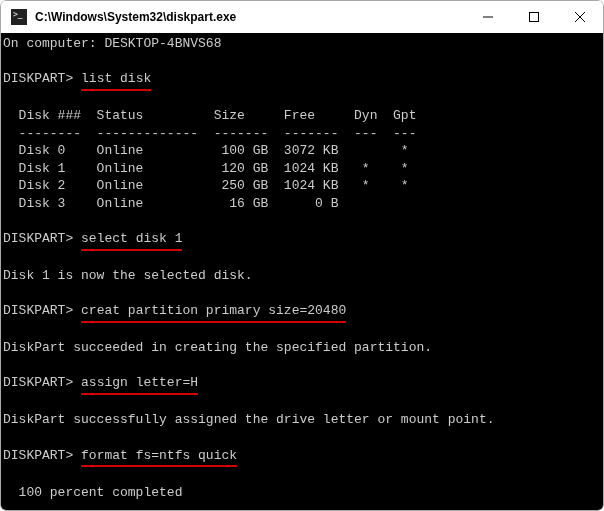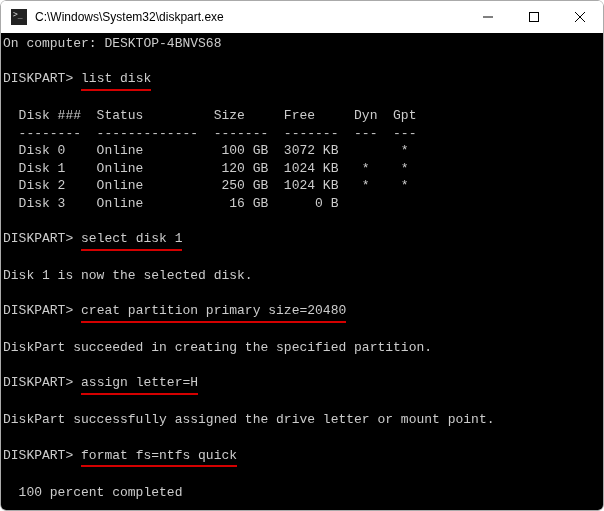--- a/index.html
+++ b/index.html
@@ -21,20 +21,21 @@
     flex-direction: column;
   }
   .titlebar {
     height: 32px;
     background: #ffffff;
     display: flex;
     align-items: center;
     padding-left: 10px;
     font-size: 12px;
     color: #000;
+    font-weight: bold;
   }
   .titlebar .icon {
     width: 16px; height: 16px;
     margin-right: 8px;
     background: #222;
     display: inline-block;
     position: relative;
   }
   .titlebar .icon::after {
     content: ">_";

